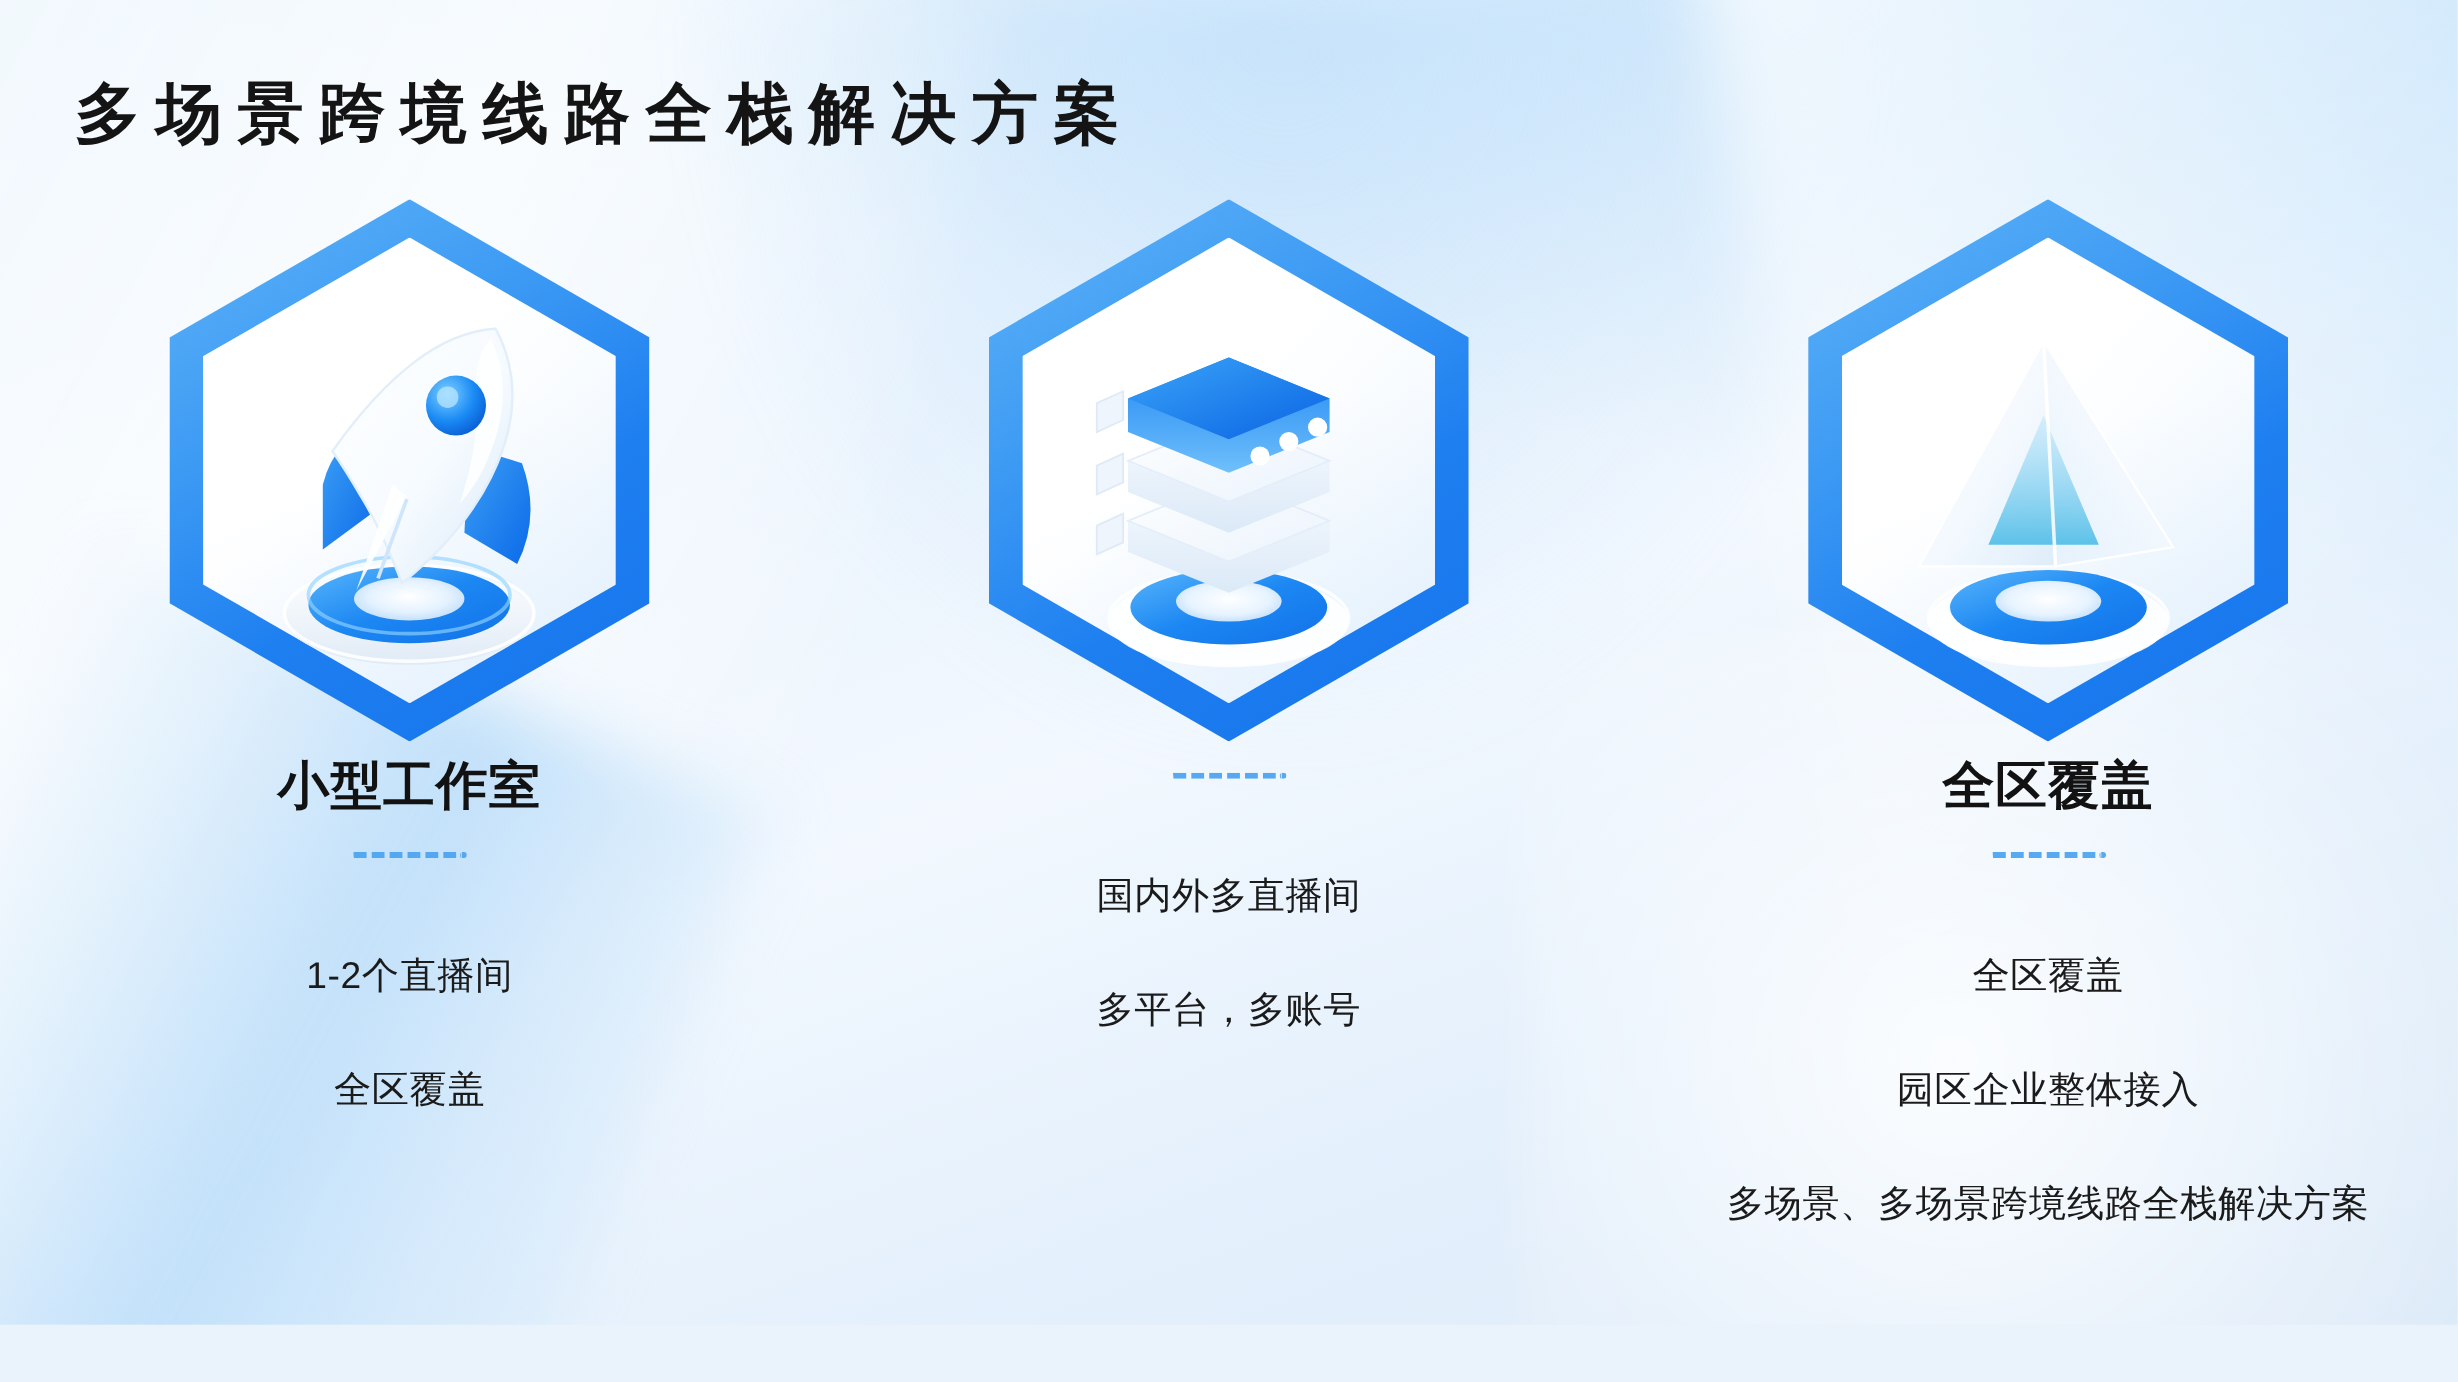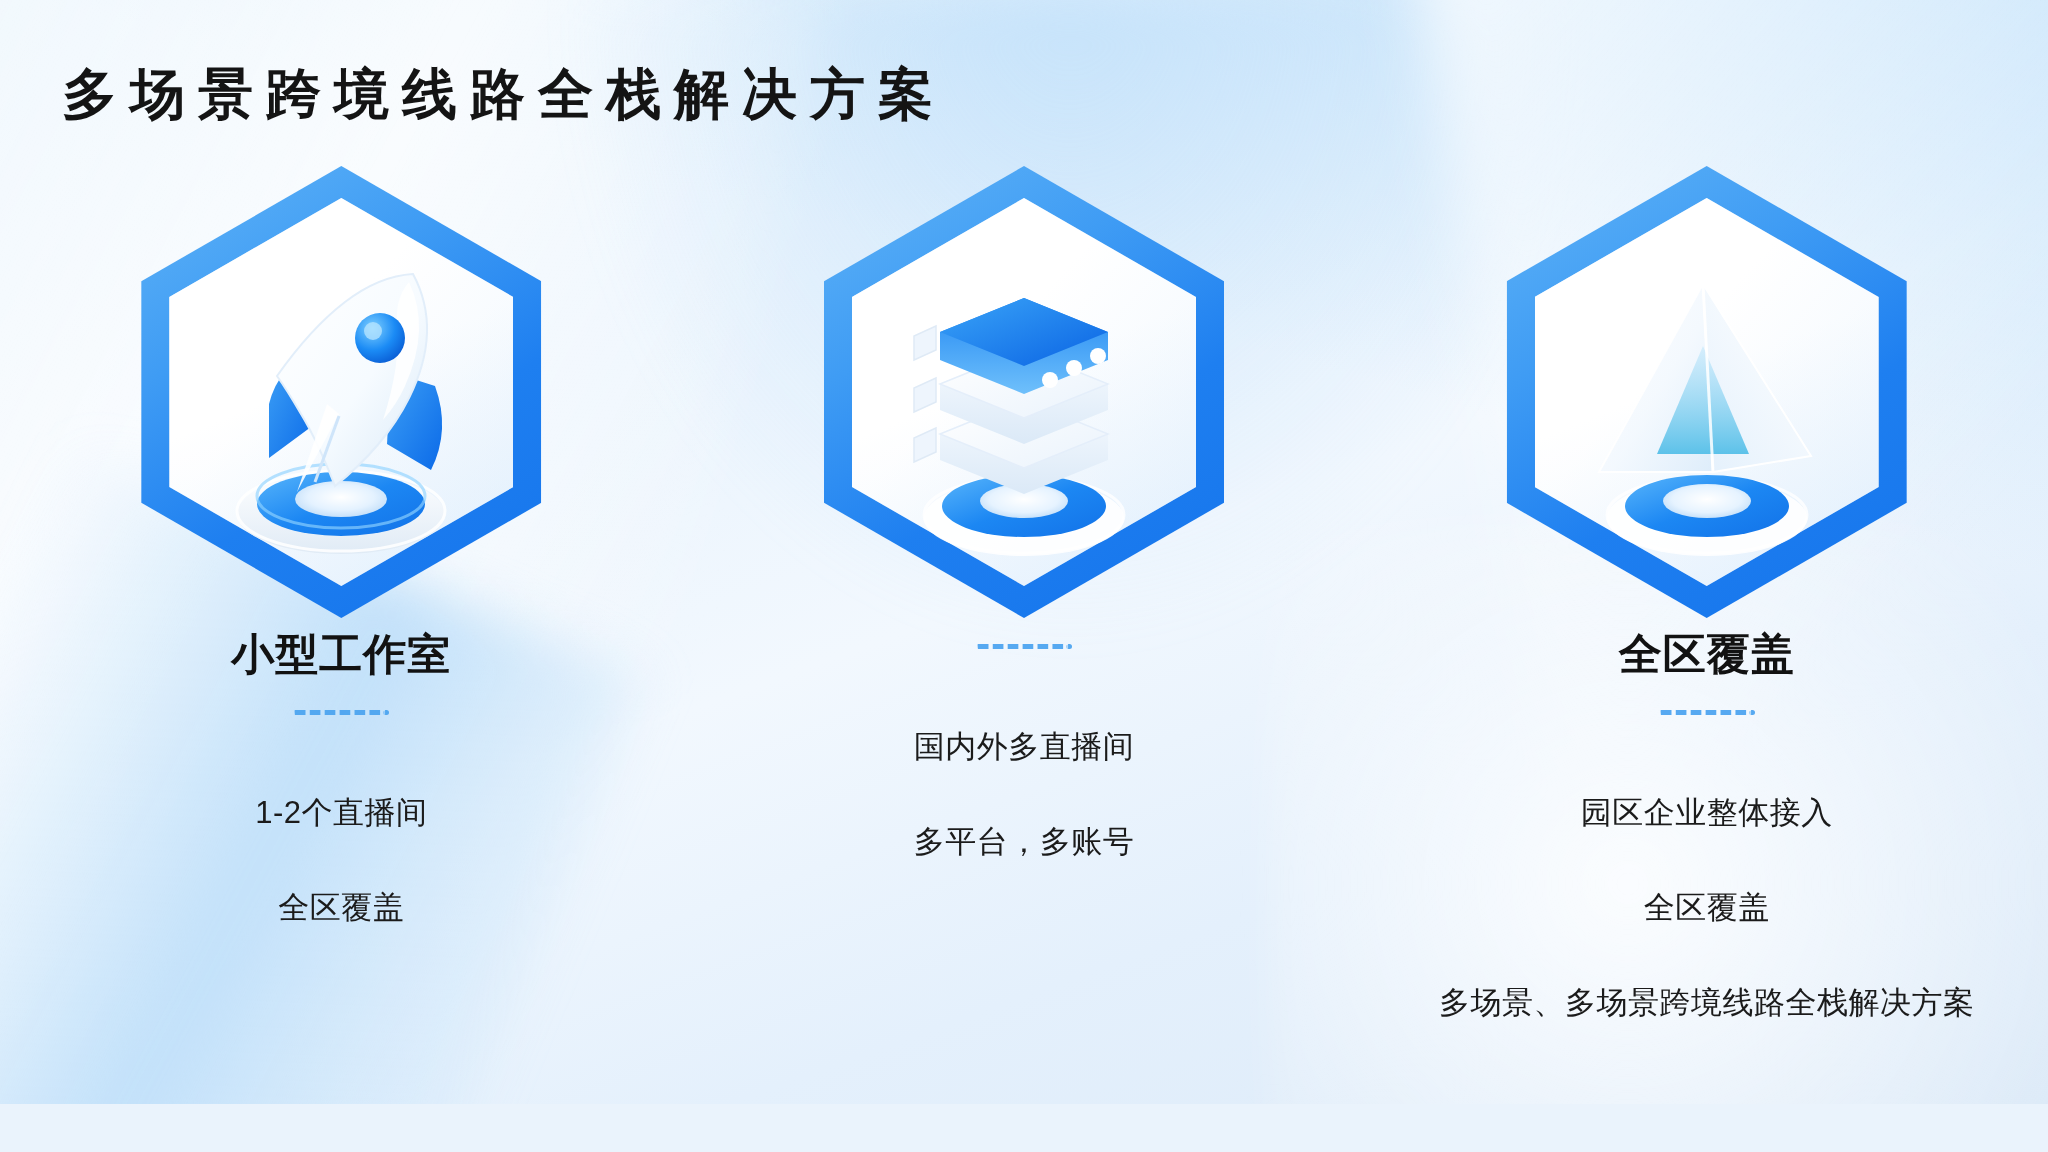--- a/index.html
+++ b/index.html
@@ -271,20 +271,20 @@
           <path d="M196 118 L304 290 L206 306 z" fill="url(#p-glass2)" stroke="#ffffff" stroke-width="2"></path>
 
           <path d="M196 180 L150 288 L242 288 z" fill="url(#p-core)"></path>
 
           <path d="M196 118 L206 306" stroke="#ffffff" stroke-width="3" opacity=".85" fill="none"></path>
         </svg>
       </div>
       <div class="card-title">全区覆盖</div>
       <div class="divider"></div>
       <div class="card-desc">
+        <div class="line">全区覆盖</div>
         <div class="line">园区企业整体接入</div>
-        <div class="line">全区覆盖</div>
         <div class="line">多场景、多场景跨境线路全栈解决方案</div>
       </div>
     </div>
 
   </div>
 </div>
 
 </body></html>

